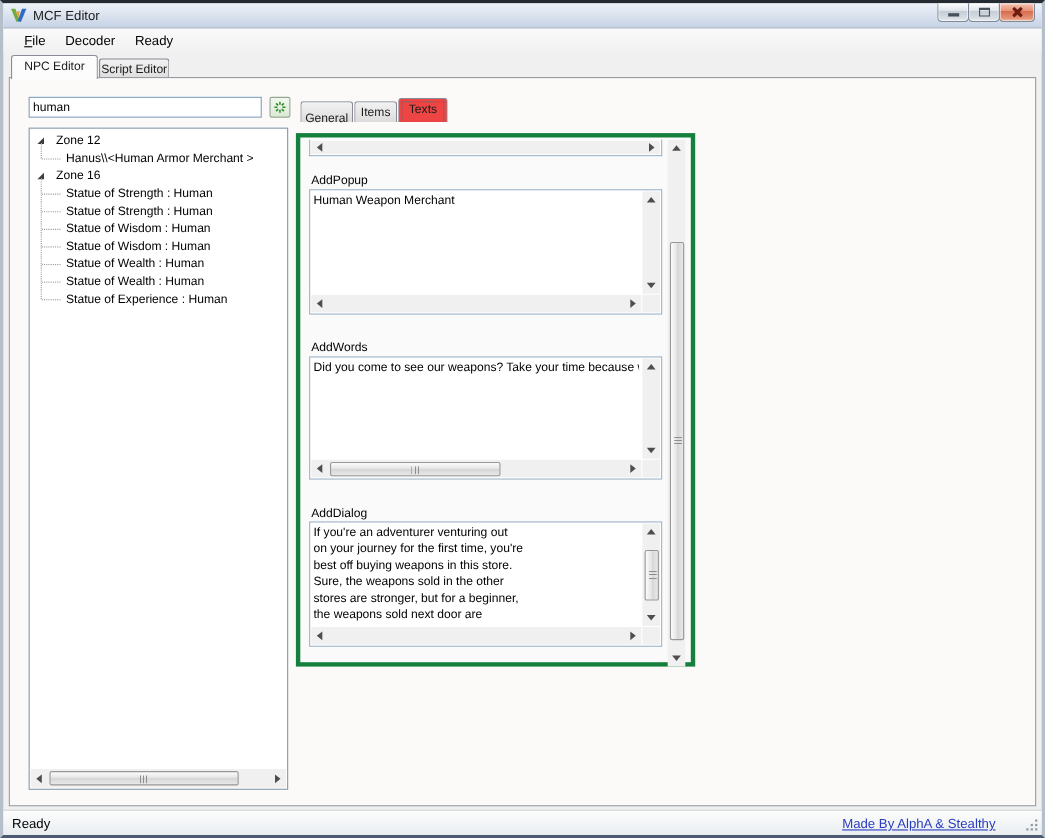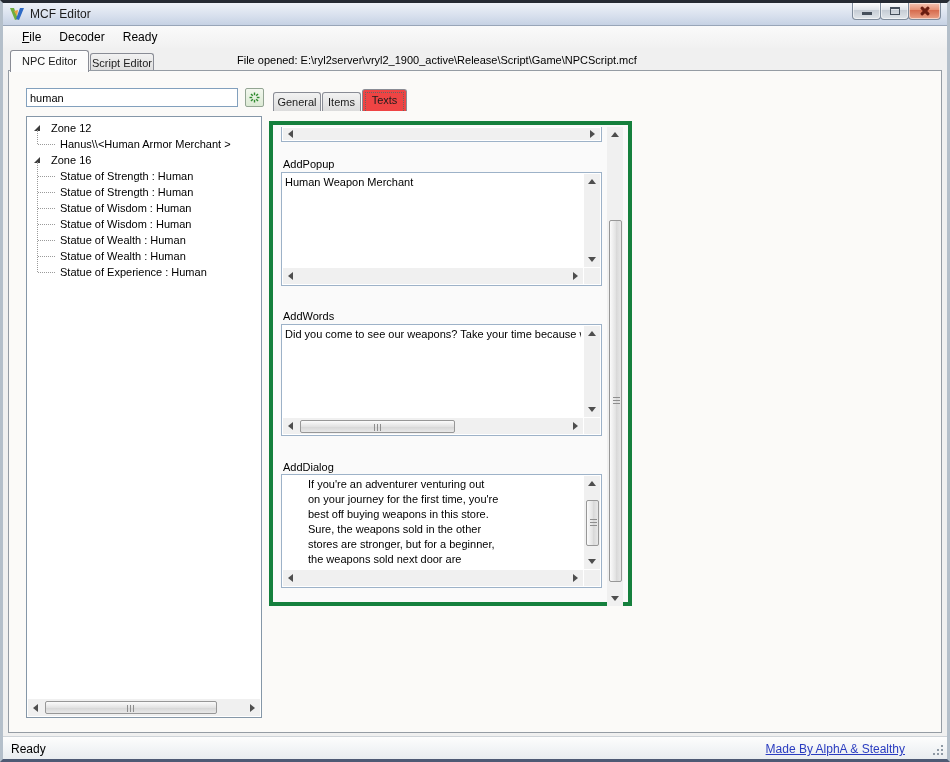--- a/index.html
+++ b/index.html
@@ -129,21 +129,21 @@
     background:repeating-linear-gradient(#8e8e8e 0 1px,transparent 1px 3px);
   }
   .tree-hscroll{ left:1px; right:1px; bottom:1px; height:17px; }
 
   
   .itab{
     position:absolute; font-size:11px; text-align:center; color:#1c1c1c;
     border:1px solid #898c95; border-bottom:none; border-radius:3px 3px 0 0;
     background:linear-gradient(#f2f2f2,#dcdcdc);
   }
-  .itab-general{ left:264px; top:21px; width:48px; height:19px; padding-top:3px; }
+  .itab-general{ left:264px; top:21px; width:48px; height:19px; padding-top:9px; }
   .itab-items{ left:313px; top:21px; width:39px; height:19px; padding-top:3px; }
   .itab-texts{ left:353px; top:18px; width:45px; height:22px; padding-top:4px; background:#ef4444; z-index:5; }
   .itab-texts::after{
     content:""; position:absolute; inset:2px 2px 0 2px; border:1px dotted #666; border-bottom:none;
   }
   .inner-page{
     position:absolute; left:260px; top:50px; width:363px; height:485px;
     background:#fafafa; border:4px solid #15803d;
   }
 
@@ -162,21 +162,21 @@
   .ta-group{
     position:absolute; left:8px; width:321px; background:#fff; border:1px solid #9db2c8;
   }
   .g-popup{ top:47px; height:114px; }
   .g-words{ top:199px; height:112px; }
   .g-dialog{ top:349px; height:114px; }
   .ta-text{
     position:absolute; left:3px; top:2px; right:20px; bottom:19px; overflow:hidden;
     font-size:11px; line-height:15px; white-space:nowrap; color:#000;
   }
-  .ta-text.multiline{ white-space:pre-line;margin-left:23px; }
+  .ta-text.multiline{ white-space:pre-line; }
   .ta-vscroll{ top:1px; right:1px; width:16px; bottom:18px; }
   .ta-hscroll{ left:1px; bottom:1px; height:16px; right:18px; }
   .ta-corner{ position:absolute; right:1px; bottom:1px; width:16px; height:16px; background:#f0f0f0; }
 
   .panel-vscroll{ left:334px; top:2px; width:16px; height:479px; }
 
   
   .statusbar{
     position:absolute; left:0; top:733px; right:0; height:23px;
     background:linear-gradient(#fdfdfd,#e9edf0); border-top:1px solid #cfd4d9;
@@ -221,21 +221,20 @@
 
   <div class="menubar">
     <span class="menu-item"><u>F</u><span>ile</span></span>
     <span class="menu-item">Decoder</span>
     <span class="menu-item">Ready</span>
   </div>
 
   <div class="outer-tabstrip">
     <div class="otab otab-npc selected">NPC Editor</div>
     <div class="otab otab-script">Script Editor</div>
-    <span class="file-opened">File opened: E:\ryl2server\vryl2_1900_active\Release\Script\Game\NPCScript.mcf</span>
   </div>
 
   <div class="page">
 
     <input class="search-input" type="text" value="human" style="">
     <div class="search-btn">
       <svg width="11" height="11" viewBox="0 0 11 11">
         <g stroke="#2e8b2e" stroke-width="1.4">
           <line x1="5.5" y1="0.5" x2="5.5" y2="3.2"></line>
             <line x1="5.5" y1="7.8" x2="5.5" y2="10.5"></line>

